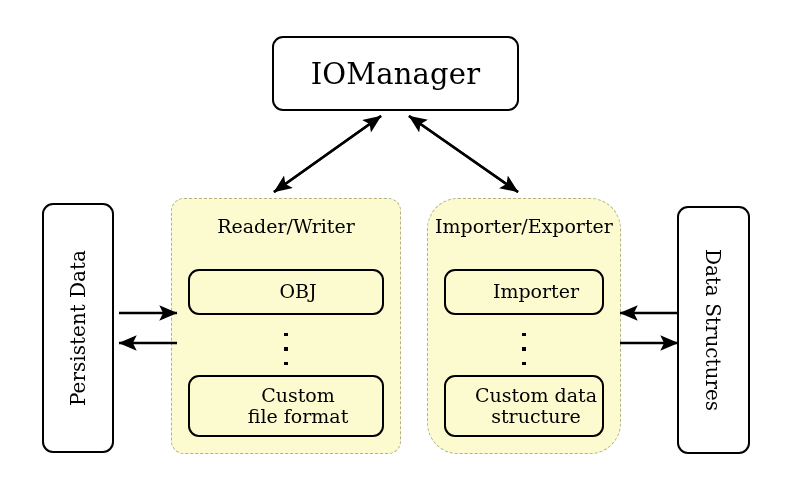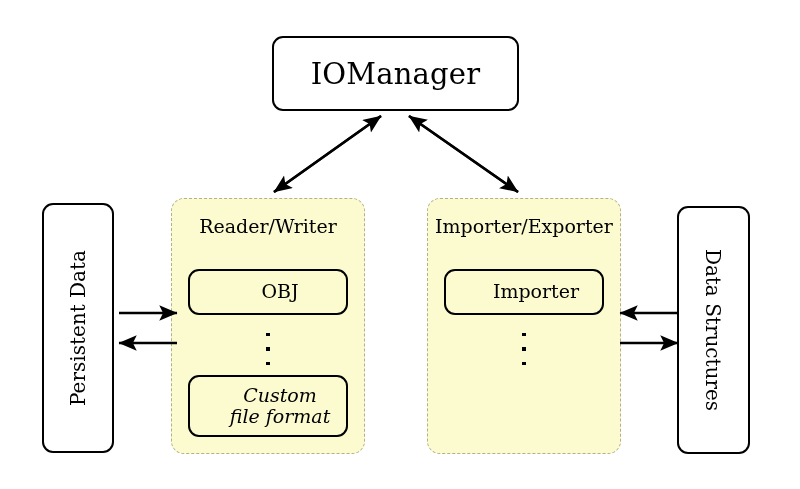--- a/index.html
+++ b/index.html
@@ -84,28 +84,29 @@
   .group {
     position: absolute;
     box-sizing: border-box;
     background: #fcfbd0;
     border: 1.6px dashed #b3b08a;
     border-radius: 13px;
   }
   #group-readerwriter {
     left: 171px;
     top: 198px;
-    width: 194px;
+    width: 230px;
     height: 256px;
   }
   #group-importerexporter {
     left: 427px;
     top: 198px;
     width: 194px;
     height: 256px;
+    border-radius: 31px;
   }
   .group-title {
     position: absolute;
     left: 0;
     right: 0;
     top: 16px;
     text-align: center;
     font-size: 19px;
     white-space: nowrap;
   }
@@ -121,21 +122,21 @@
     align-items: center;
     justify-content: center;
     text-align: center;
     font-size: 19px;
     line-height: 1.12;
     left: 16px;
     right: 16px;
     padding-left: 24px;
   }
   .item-first { top: 70px; height: 46px; }
-  .item-last  { top: 176px; height: 62px; font-style: italic; }
+  .item-last  { top: 176px; height: 62px; }
 
   
   .vdots {
     position: absolute;
     left: 0;
     right: 0;
     top: 134px;
     height: 32px;
     display: flex;
     flex-direction: column;
@@ -200,20 +201,23 @@
     <div class="item item-first">
       <span>Importer</span>
     </div>
 
     <div class="vdots">
       <i></i>
         <i></i>
         <i></i>
     </div>
 
+    <div class="item item-last">
+      <span>Custom data<br>structure</span>
+    </div>
   </div>
 
   <svg id="arrows" viewBox="0 0 800 489">
     <defs>
       <marker id="ah" markerWidth="9" markerHeight="9" refX="7.4" refY="3.2" orient="auto" markerUnits="strokeWidth">
         <path d="M0,0 L7.6,3.2 L0,6.4 L1.6,3.2 Z" fill="#000000"></path>
       </marker>
       <marker id="ah2" markerWidth="9" markerHeight="9" refX="7.4" refY="3.2" orient="auto" markerUnits="strokeWidth">
         <path d="M0,0 L7.6,3.2 L0,6.4 L1.6,3.2 Z" fill="#000000"></path>
       </marker>

